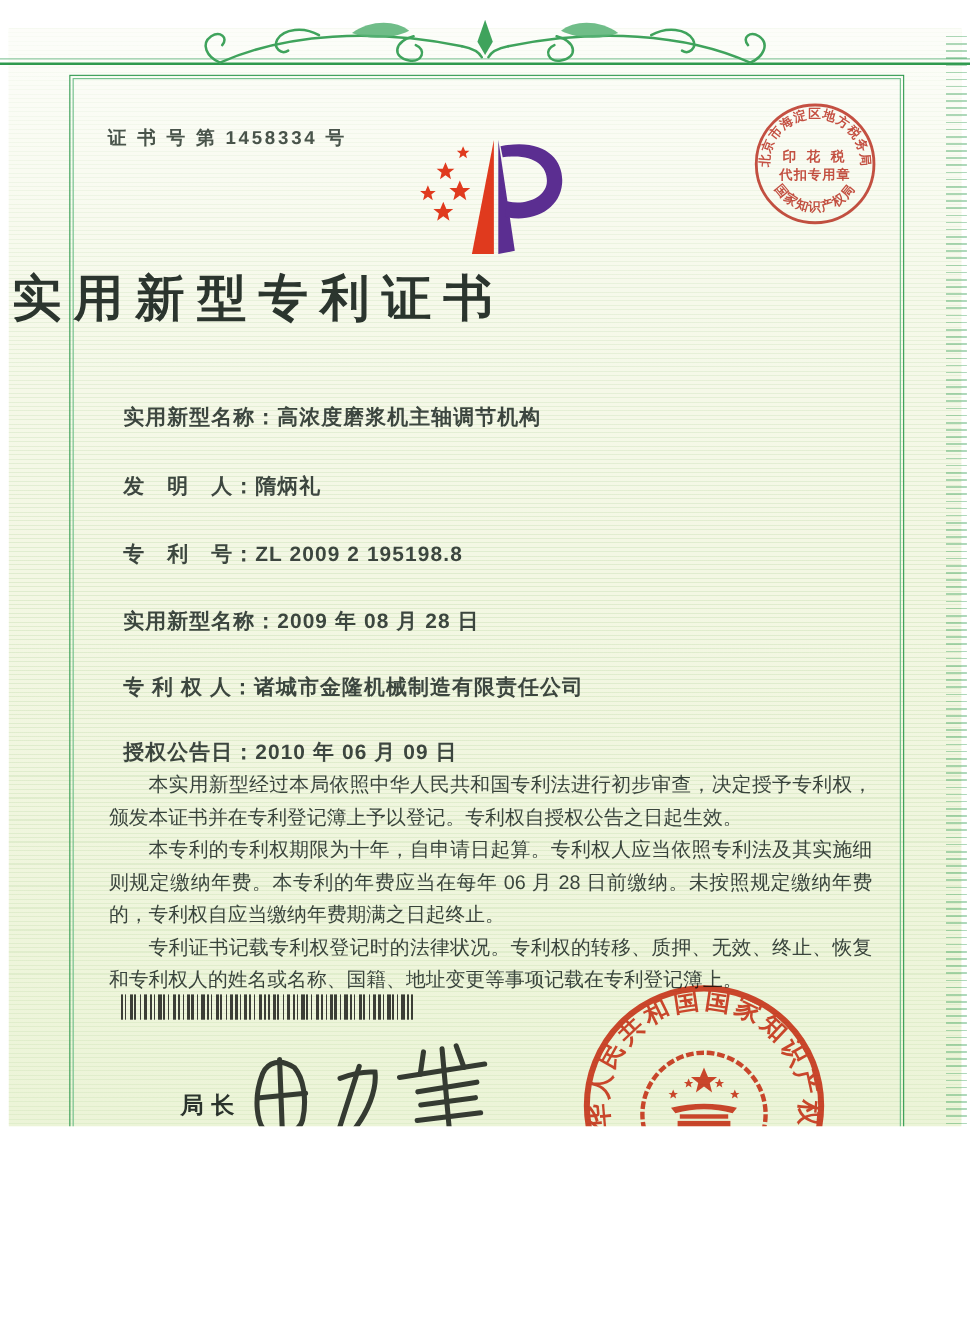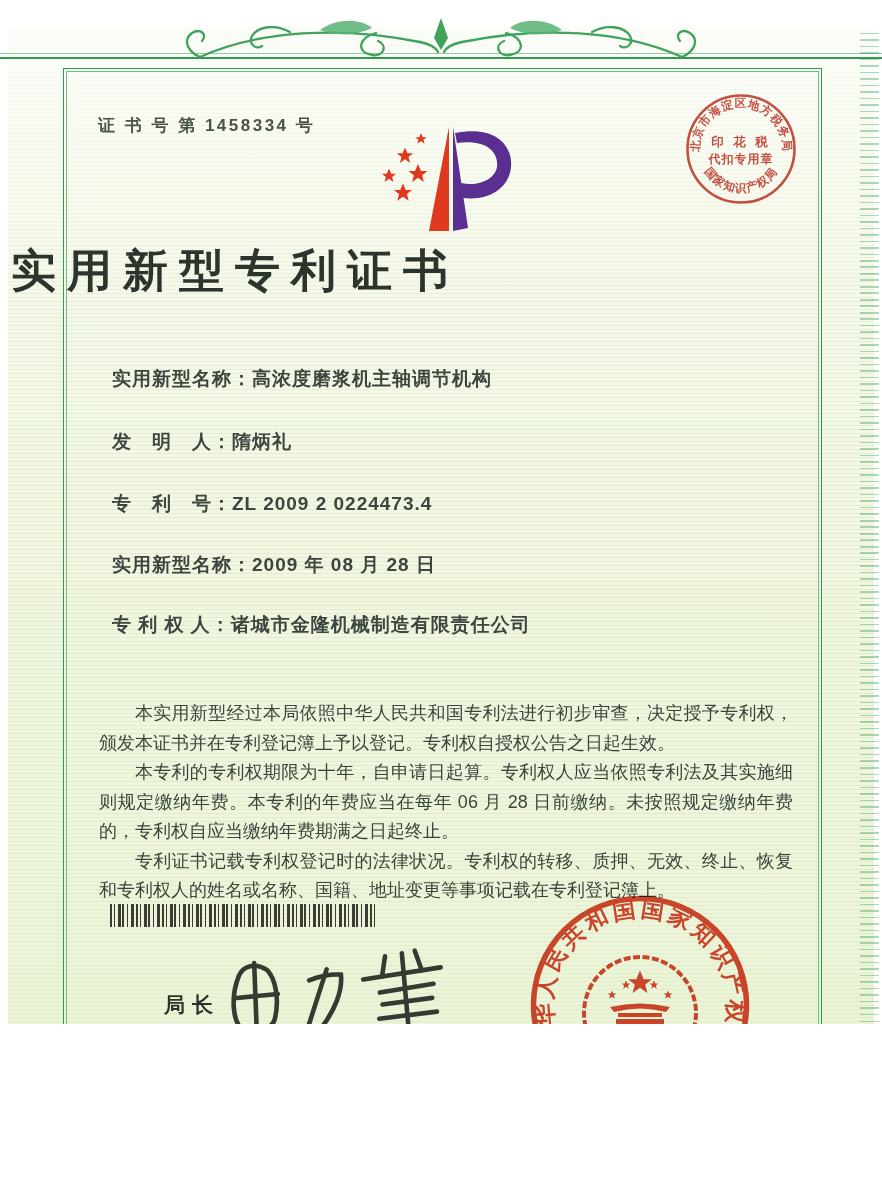--- a/index.html
+++ b/index.html
@@ -123,23 +123,24 @@
       </text>
       <text x="0" y="-3" text-anchor="middle" font-size="12.5" font-weight="bold" letter-spacing="3">印 花 税</text>
       <text x="0" y="14" text-anchor="middle" font-size="12" font-weight="bold" letter-spacing="1">代扣专用章</text>
     </g>
   </svg>
 
   <div class="title">实用新型专利证书</div>
 
   <div class="field" style="top:354px"><span>实用新型名称：</span><span>高浓度磨浆机主轴调节机构</span></div>
   <div class="field" style="top:417px"><span>发　明　人：</span><span>隋炳礼</span></div>
-  <div class="field" style="top:479px"><span>专　利　号：</span><span>ZL 2009 2 0224473.4</span></div>
+  <div class="field" style="top:479px"><span>专　利　号：</span><span>ZL 2009 2 195198.8</span></div>
   <div class="field" style="top:540px"><span>实用新型名称：</span><span>2009 年 08 月 28 日</span></div>
   <div class="field" style="top:600px"><span>专 利 权 人：</span><span>诸城市金隆机械制造有限责任公司</span></div>
+  <div class="field" style="top:659px"><span>授权公告日：</span><span>2010 年 06 月 09 日</span></div>
 
   <div class="paras">
     <p>本实用新型经过本局依照中华人民共和国专利法进行初步审查，决定授予专利权，颁发本证书并在专利登记簿上予以登记。专利权自授权公告之日起生效。</p>
     <p>本专利的专利权期限为十年，自申请日起算。专利权人应当依照专利法及其实施细则规定缴纳年费。本专利的年费应当在每年 06 月 28 日前缴纳。未按照规定缴纳年费的，专利权自应当缴纳年费期满之日起终止。</p>
     <p>专利证书记载专利权登记时的法律状况。专利权的转移、质押、无效、终止、恢复和专利权人的姓名或名称、国籍、地址变更等事项记载在专利登记簿上。</p>
   </div>
 
   <div class="barcode"></div>
 
   <div class="sig-title">局长</div>

